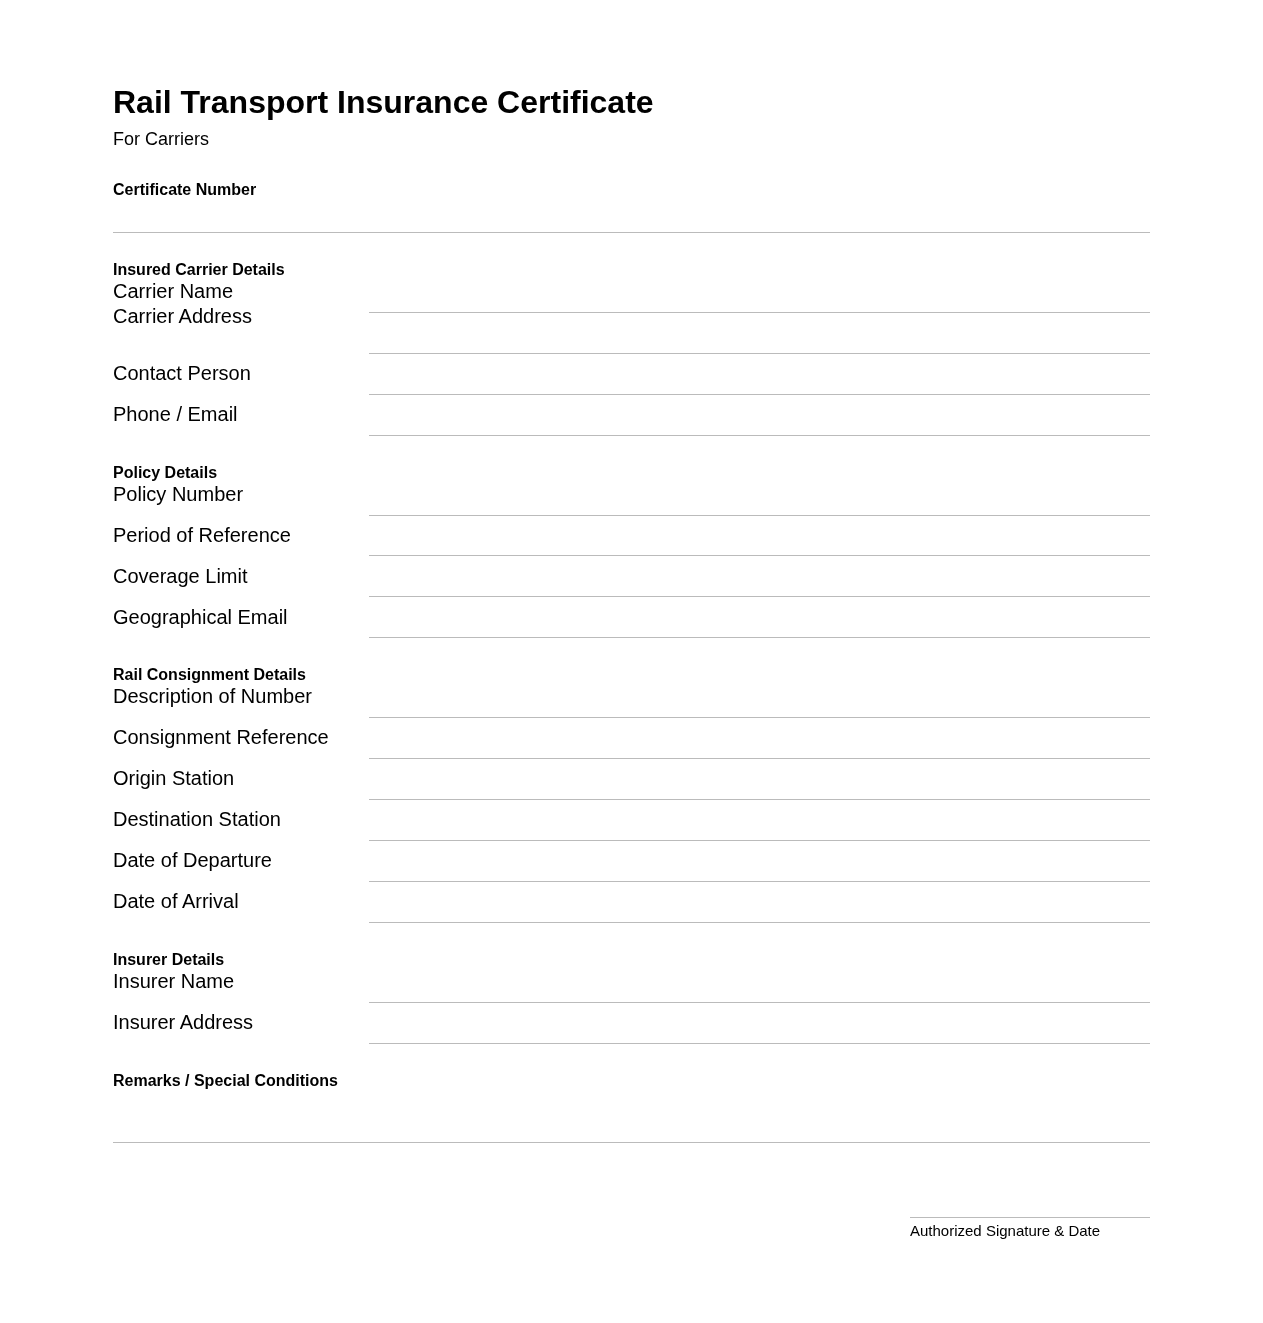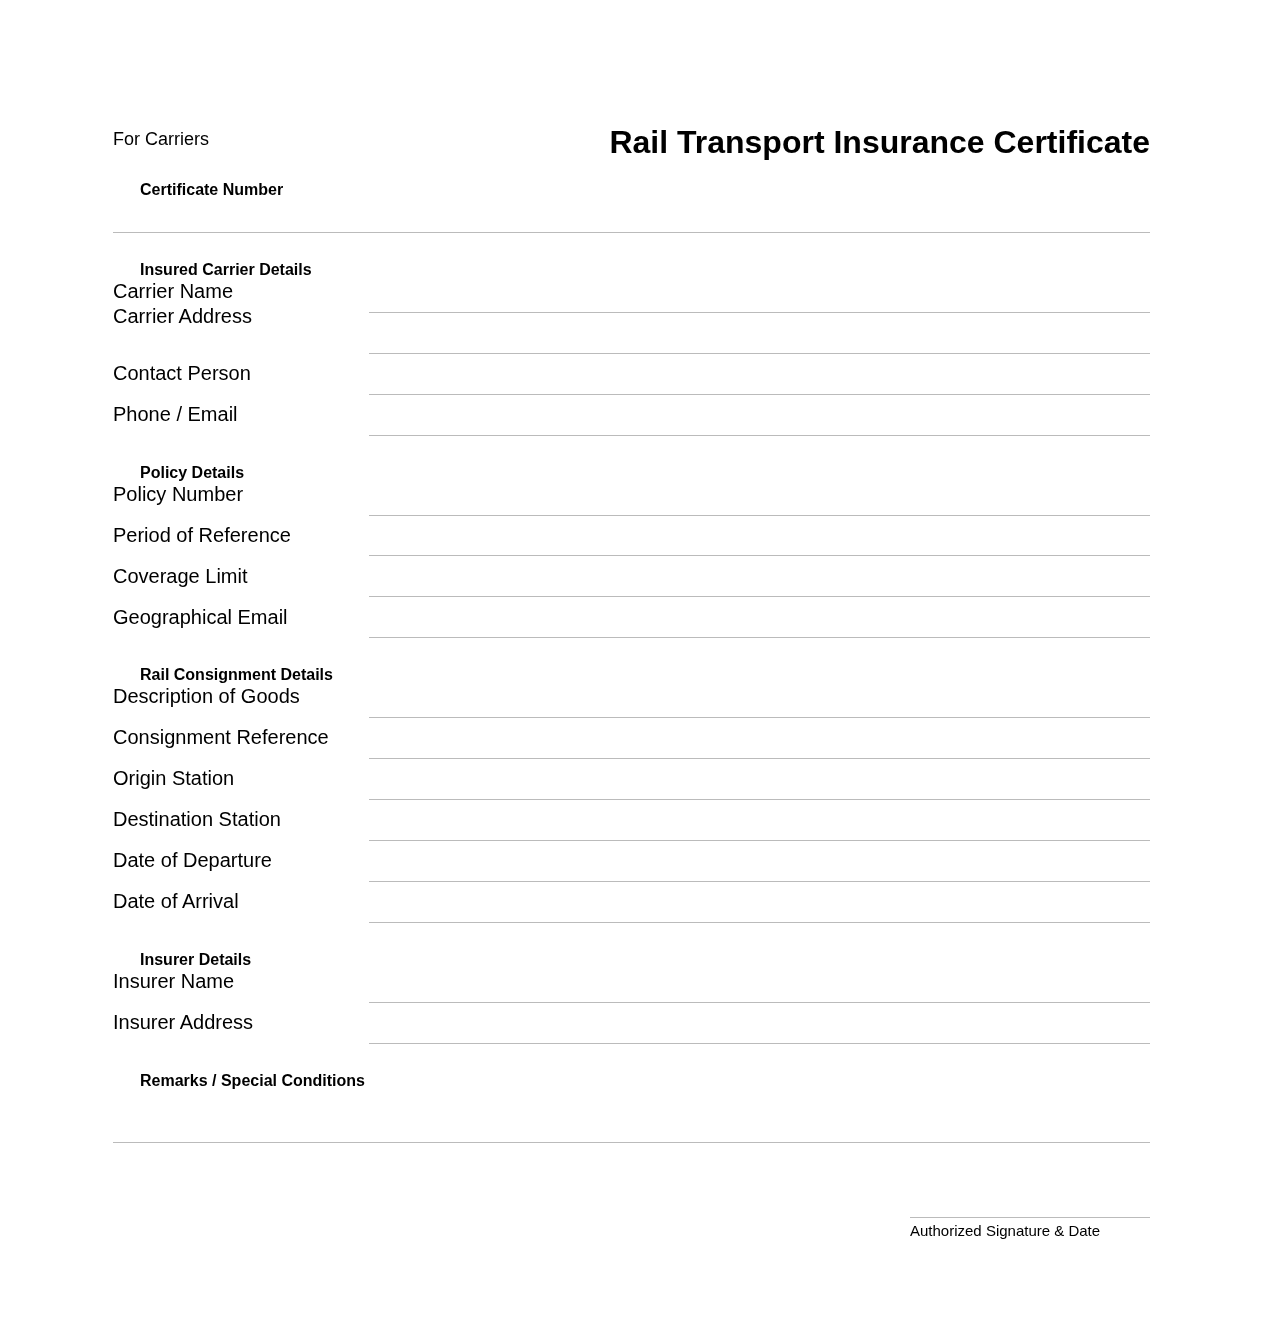--- a/index.html
+++ b/index.html
@@ -1,20 +1,20 @@
 <!DOCTYPE html>
 <html><head>
 <meta charset="utf-8">
 <style>
   html, body { margin: 0; padding: 0; background: #ffffff; }
   body { width: 1263px; height: 1323px; position: relative; font-family: "Liberation Sans", sans-serif; color: #000; }
   .page { position: absolute; left: 113px; top: 0; width: 1037px; }
-  .title { position: absolute; left: 0; width: 1037px; top: 83px; text-align: right; font-size: 32px; font-weight: bold; line-height: 38px; margin-top: 40px; }
+  .title { position: absolute; left: 0; width: 1037px; top: 83px; text-align: left; font-size: 32px; font-weight: bold; line-height: 38px; }
   .subtitle { position: absolute; left: 0; width: 1037px; top: 128px; font-size: 18px; line-height: 22px; }
-  .bold-label { position: absolute; left: 0; font-size: 16px; font-weight: bold; line-height: 20px; margin-left: 27px; }
+  .bold-label { position: absolute; left: 0; font-size: 16px; font-weight: bold; line-height: 20px; }
   .label { position: absolute; left: 0; font-size: 20px; line-height: 20px; }
   .line-full { position: absolute; left: 0; width: 1037px; height: 0; border-top: 1px solid #bbbbbb; }
   .field-line { position: absolute; left: 256px; width: 781px; height: 0; border-top: 1px solid #bbbbbb; }
   .sig-line { position: absolute; left: 797px; width: 240px; height: 0; border-top: 1px solid #bbbbbb; }
   .sig-label { position: absolute; left: 797px; font-size: 15px; line-height: 18px; }
 </style>
 </head>
 <body>
 
 <div class="page">
@@ -38,21 +38,21 @@
   <div class="label" style="top:484px">Policy Number</div>
   <div class="field-line" style="top:515px"></div>
   <div class="label" style="top:525px">Period of Reference</div>
   <div class="field-line" style="top:555px"></div>
   <div class="label" style="top:566px">Coverage Limit</div>
   <div class="field-line" style="top:596px"></div>
   <div class="label" style="top:607px">Geographical Email</div>
   <div class="field-line" style="top:637px"></div>
 
   <div class="bold-label" style="top:665px">Rail Consignment Details</div>
-  <div class="label" style="top:686px">Description of Goods</div>
+  <div class="label" style="top:686px">Description of Number</div>
   <div class="field-line" style="top:717px"></div>
   <div class="label" style="top:727px">Consignment Reference</div>
   <div class="field-line" style="top:758px"></div>
   <div class="label" style="top:768px">Origin Station</div>
   <div class="field-line" style="top:799px"></div>
   <div class="label" style="top:809px">Destination Station</div>
   <div class="field-line" style="top:840px"></div>
   <div class="label" style="top:850px">Date of Departure</div>
   <div class="field-line" style="top:881px"></div>
   <div class="label" style="top:891px">Date of Arrival</div>

